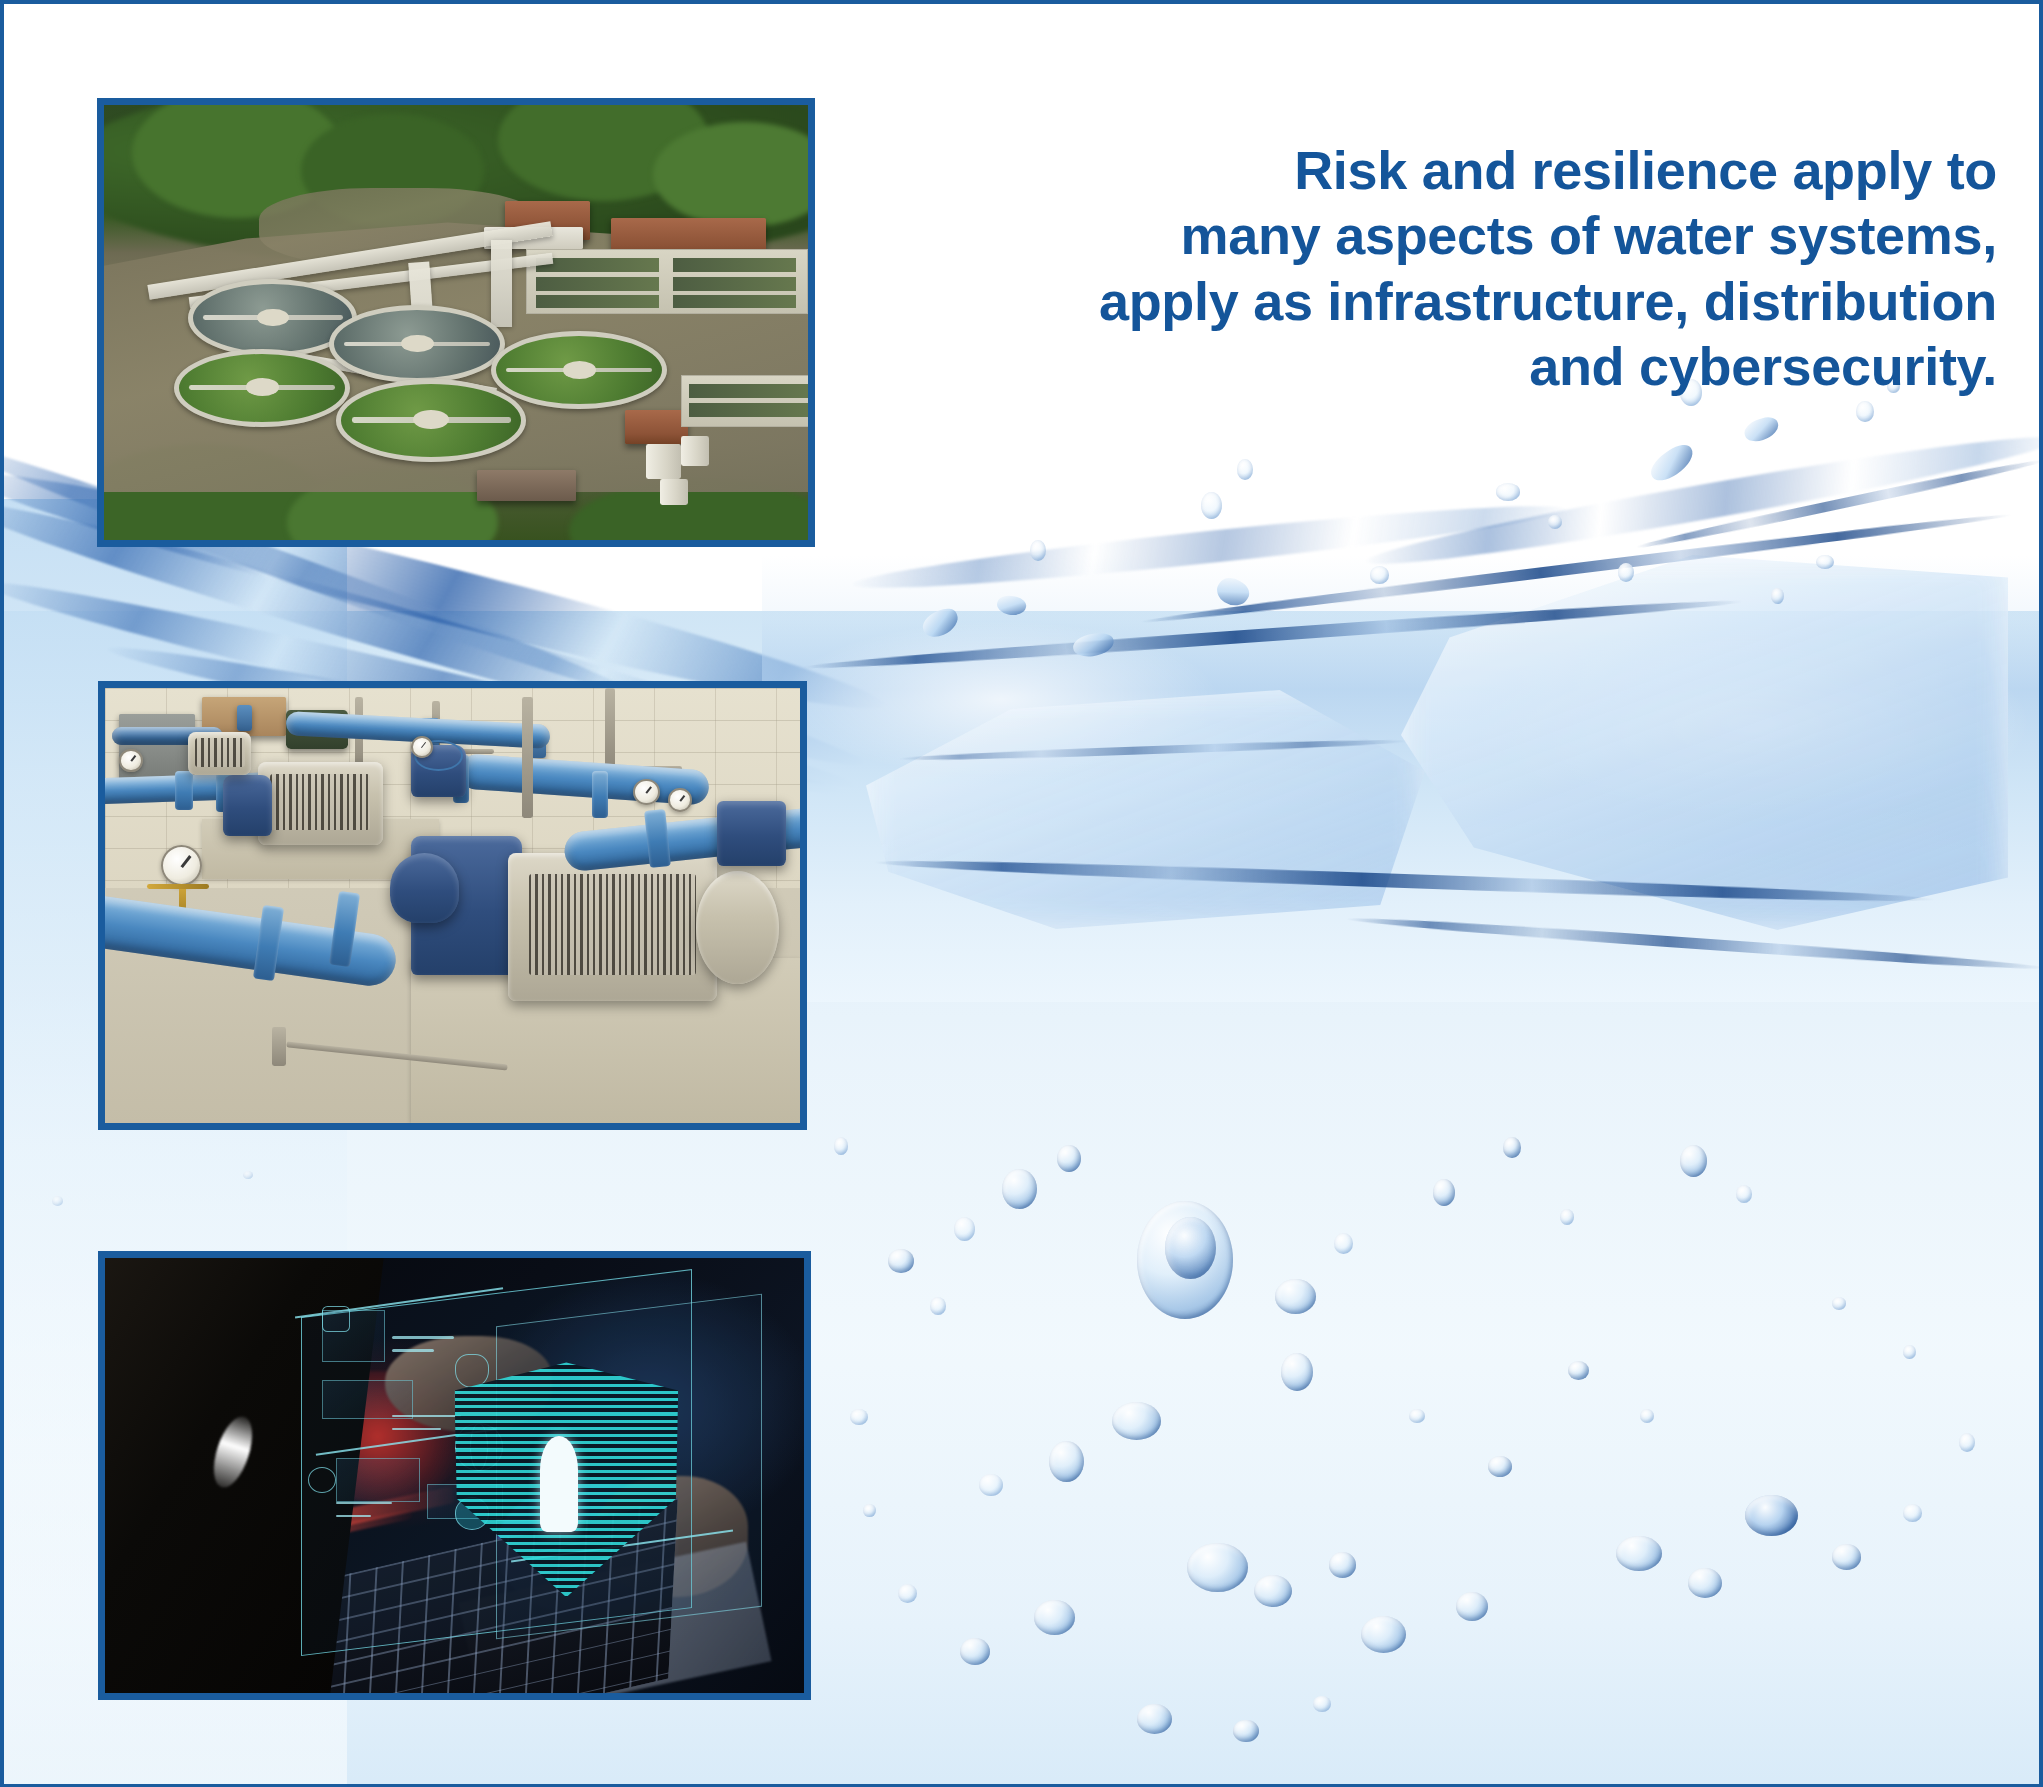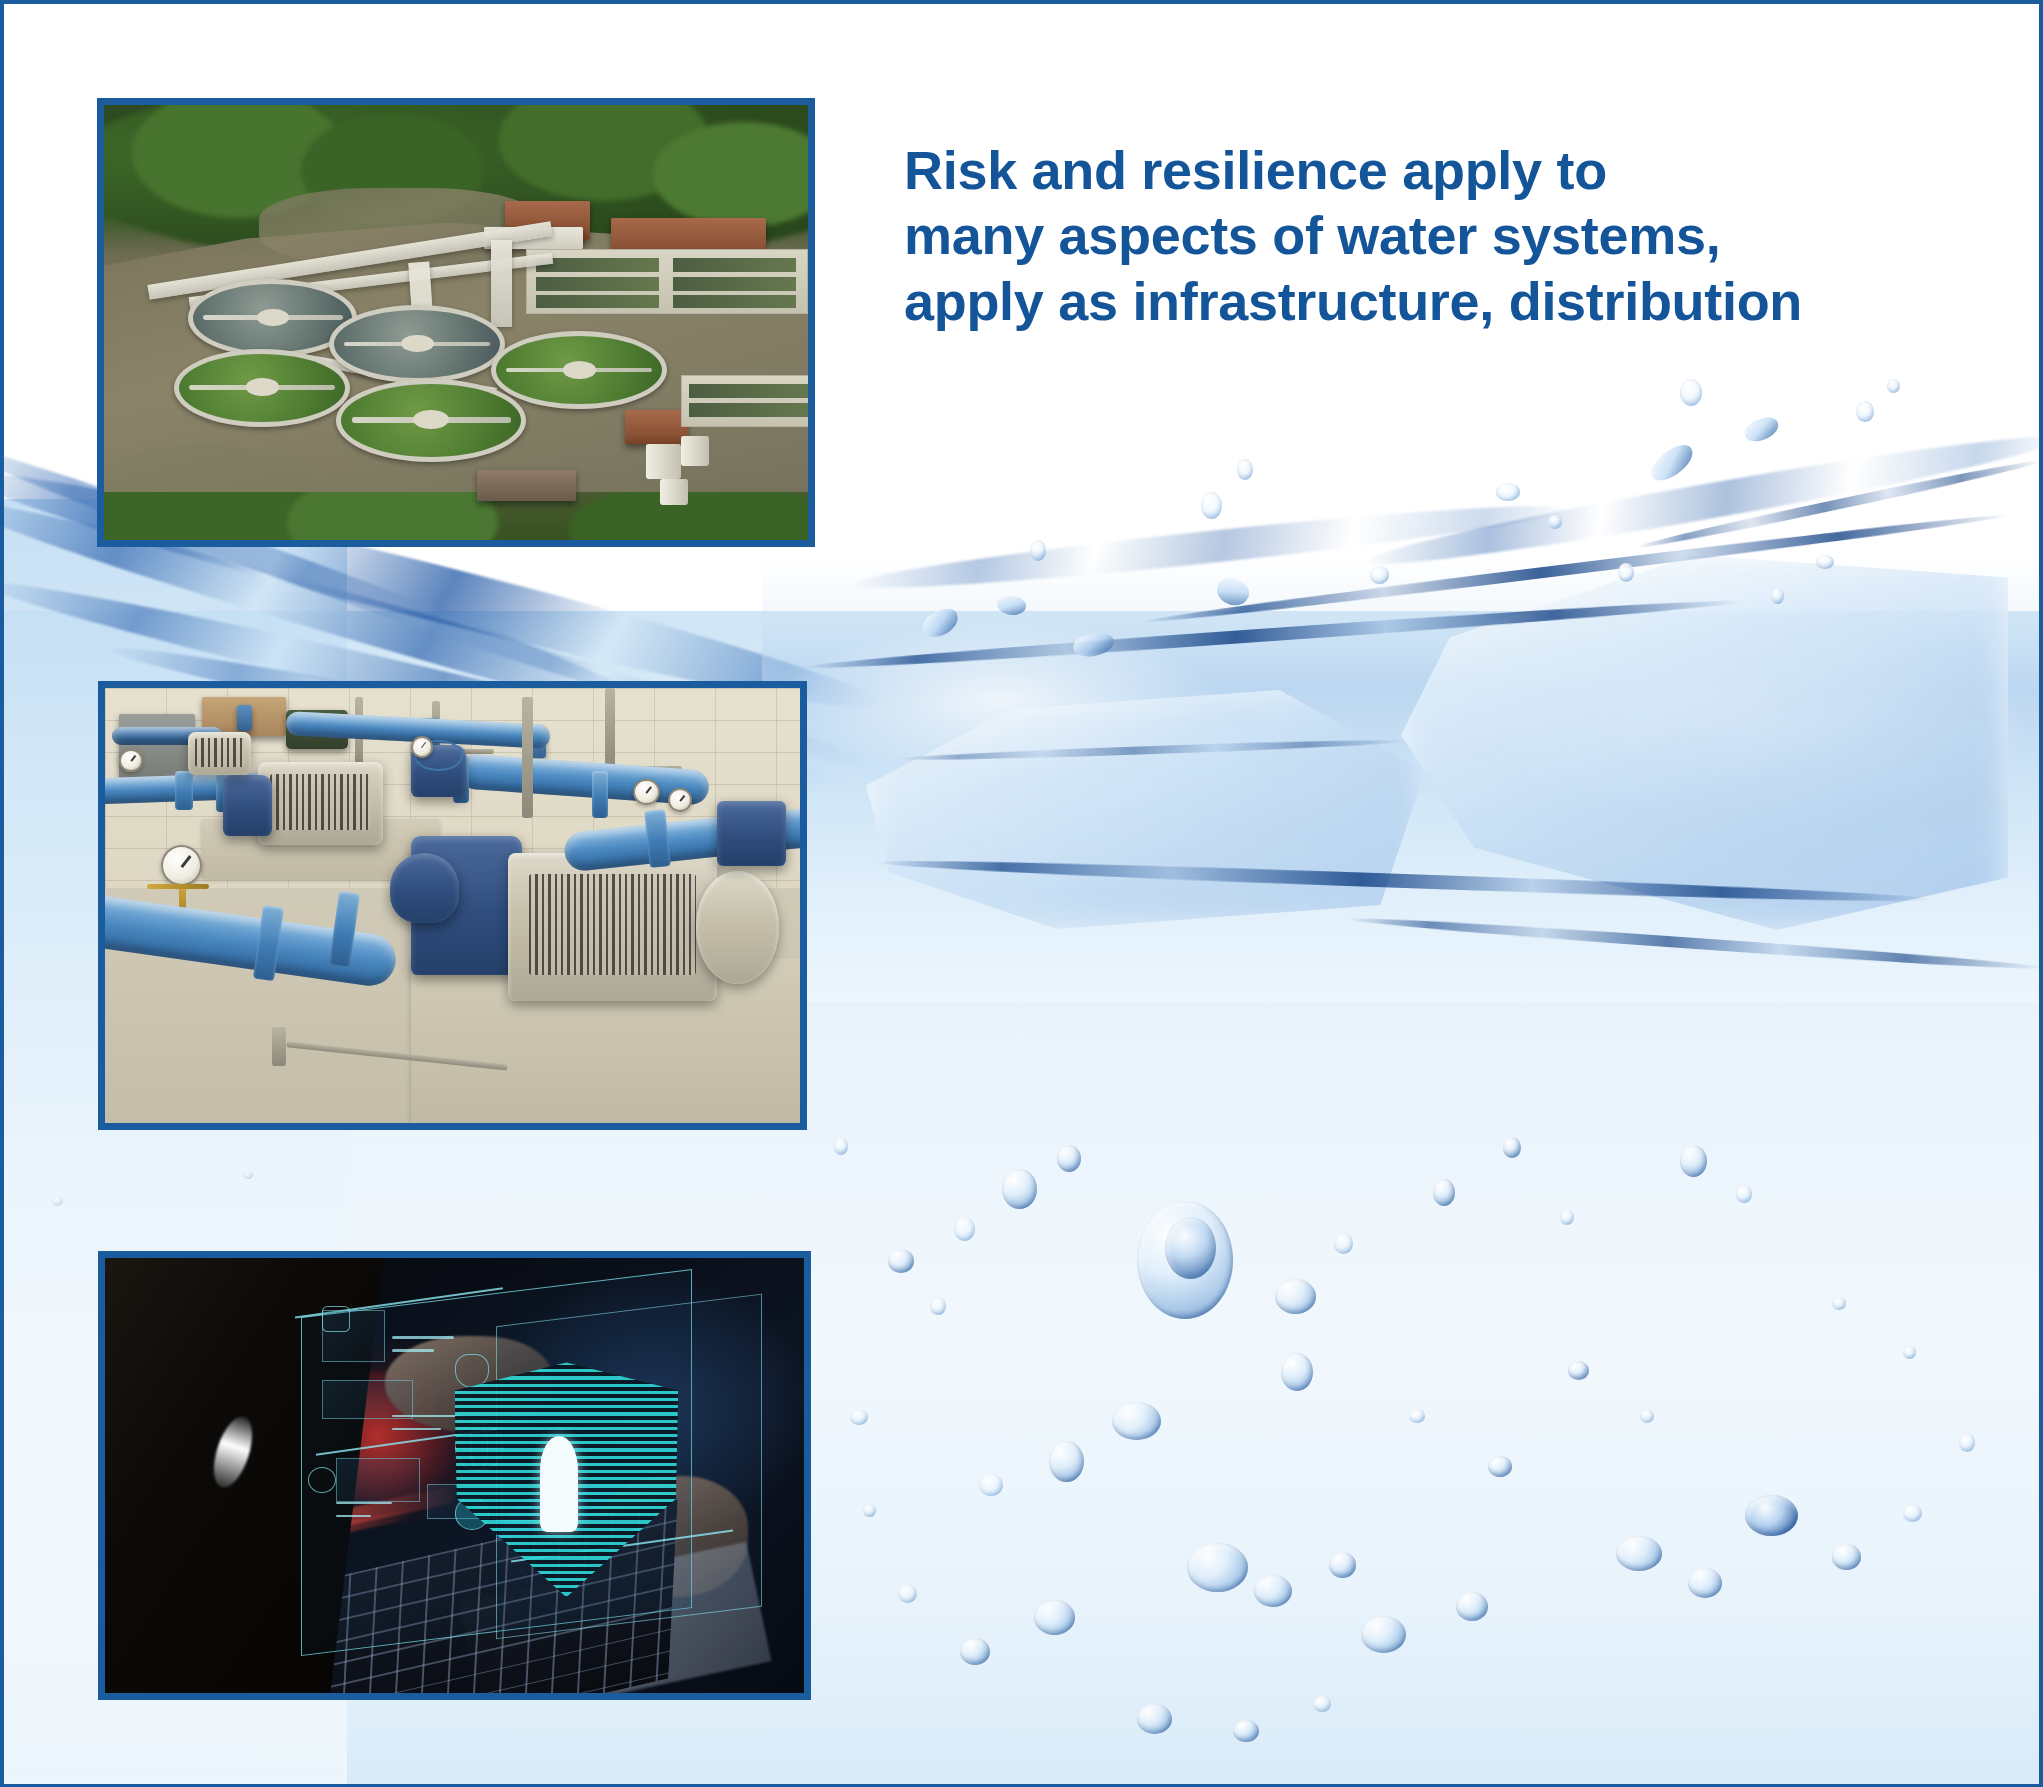--- a/index.html
+++ b/index.html
@@ -10,20 +10,21 @@
     font-family:"Liberation Sans", sans-serif;
     overflow:hidden;
   }
 
   #slide {
     position:relative;
     width:2043px; height:1788px;
     background:#ffffff;
     border:4px solid #1a5c9e;
     overflow:hidden;
+    text-align:right;
   }
 
   
   .water-layer { position:absolute; pointer-events:none; }
 
   
   #underwater {
     left:0; top:607px; width:2043px; height:1181px;
     background:
       linear-gradient(to bottom,
@@ -691,17 +692,18 @@
       <div id="shieldborder"></div>
       <div id="shield"></div>
       <div id="keyhole"></div>
     </div>
   </div>
 
   <div id="heading">
     <div>Risk and resilience apply to</div>
     <div>many aspects of water systems,</div>
     <div>apply as infrastructure, distribution</div>
+    <div>and cybersecurity.</div>
   </div>
 
 
 </div>
 
 
 </body></html>

